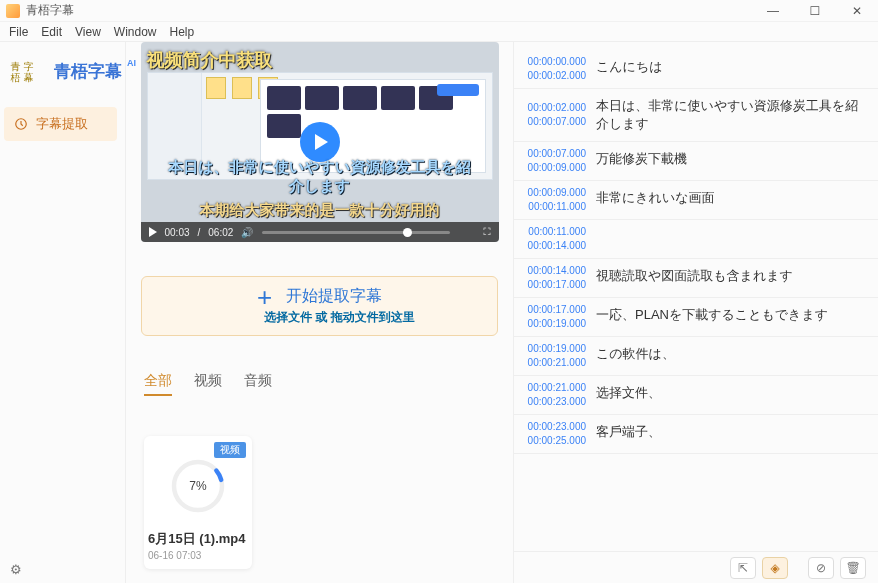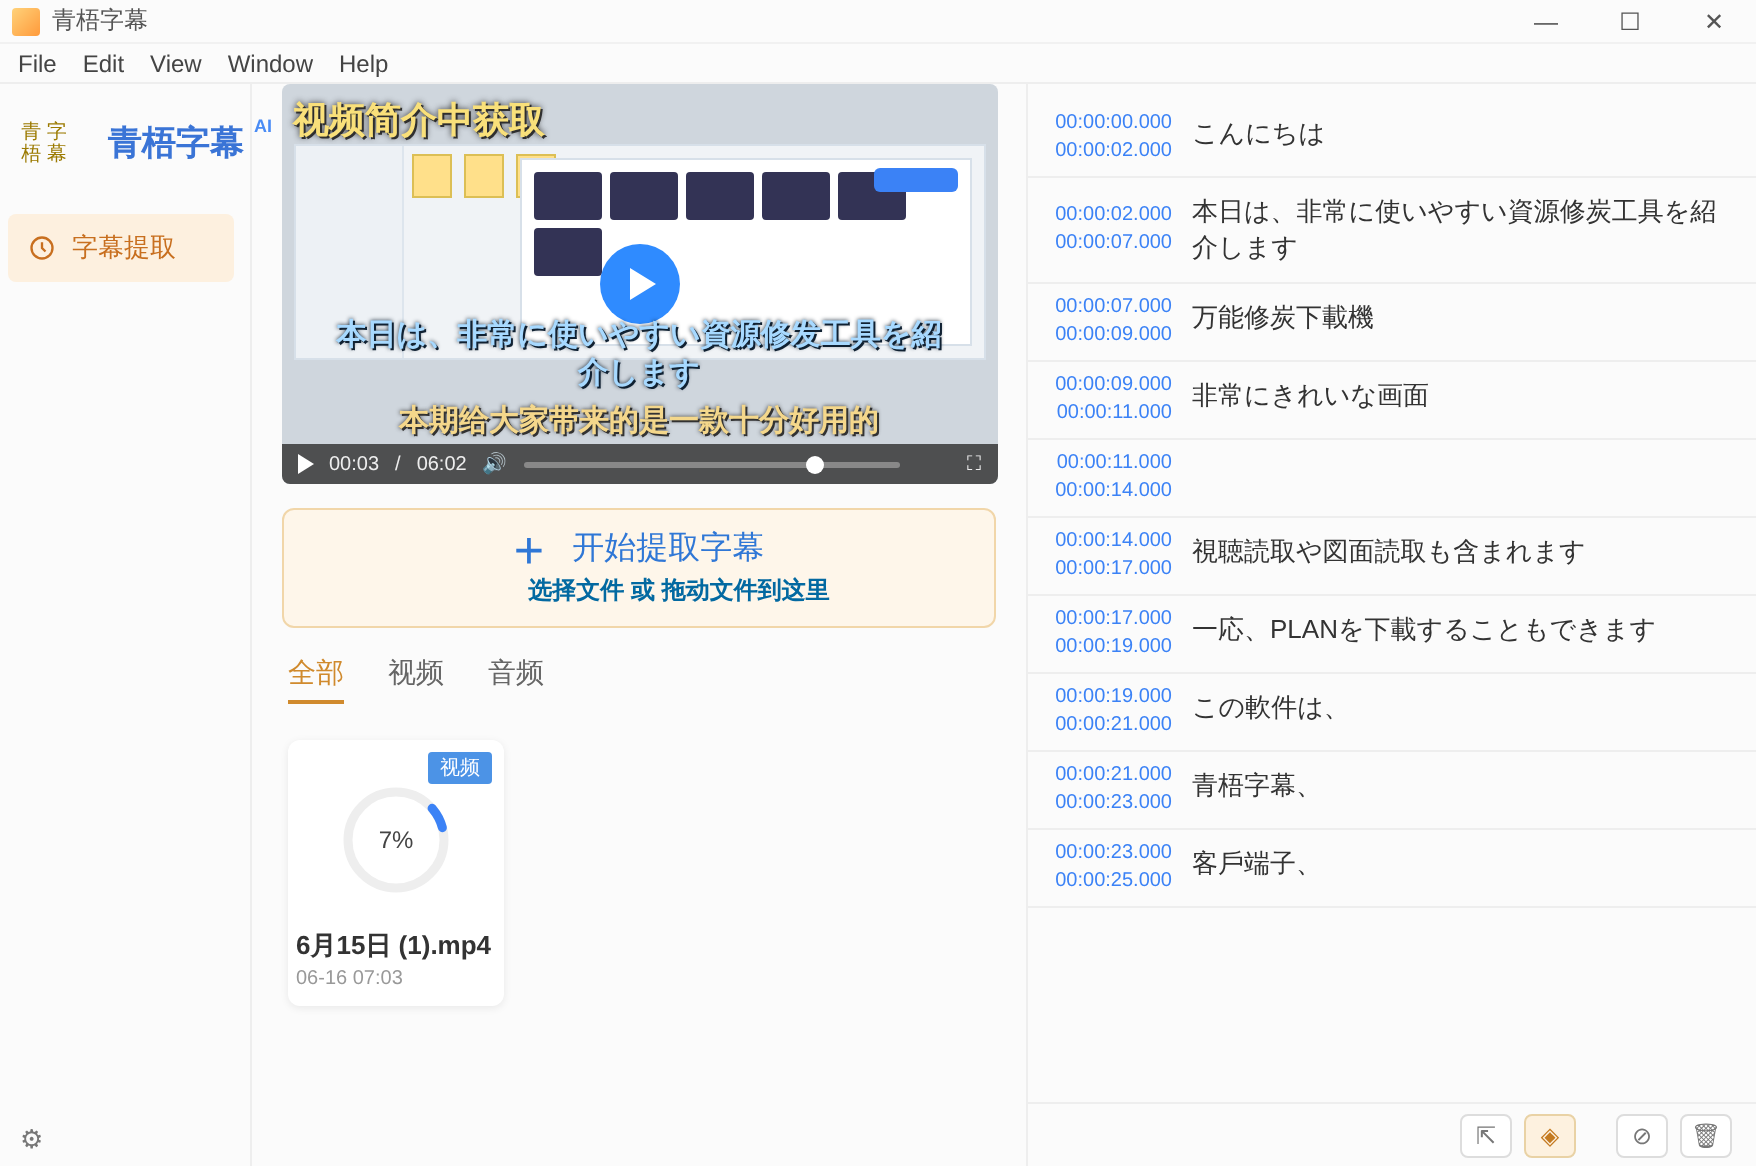--- a/index.html
+++ b/index.html
@@ -19,21 +19,21 @@
   .sidebar { width: 126px; padding: 18px 0 0 4px; border-right: 1px solid #eee; }
   .logo-row { display: flex; align-items: center; gap: 20px; padding-left: 6px; }
   .logo-badge { font-size: 10px; line-height: 11px; color: #9b7a00; width: 24px; text-align: center; }
   .logo-text { color: #3a74d6; font-size: 17px; font-weight: 600; position: relative; }
   .logo-text sup { font-size: 9px; color: #4a8cf5; position: absolute; top: -2px; right: -14px; }
   .side-item { margin-top: 24px; display: flex; align-items: center; gap: 8px; background: #fdf0df; color: #c86f1f; border-radius: 4px; padding: 8px 10px; margin-right: 8px; }
   .side-item svg { width: 14px; height: 14px; stroke: #c86f1f; }
 
   .main { flex: 1; display: flex; min-width: 0; }
 
-  .center { width: 388px; border-right: 1px solid #eee; display: flex; flex-direction: column; overflow: hidden; }
+  .center { width: 388px; border-right: 1px solid #eee; display: flex; flex-direction: column; overflow: hidden; gap: 22px; }
   .video-wrap { position: relative; width: 358px; height: 200px; margin: 0 auto 10px; background: #cfd6dd; border-radius: 4px; overflow: hidden; display: flex; flex-direction: column; }
   .video-heading { position: absolute; top: 6px; left: 6px; color: #f9e07a; font-weight: 700; font-size: 18px; text-shadow: 0 0 3px #2a2a2a, 1px 1px 0 #333; }
   .filemanager { position: absolute; top: 30px; left: 6px; right: 6px; bottom: 62px; background: #f0f3f6; border: 1px solid #d7e0e9; display: flex; }
   .filemanager .fm-side { width: 54px; background: #edf1f5; border-right: 1px solid #dde5ed; }
   .filemanager .fm-icons { display: flex; gap: 6px; padding: 4px; }
   .filemanager .fm-icons div { width: 20px; height: 22px; background: #ffe08a; border: 1px solid #dcbf55; }
   .filemanager .fm-main { flex: 1; position: relative; }
   .fm-panel { position: absolute; top: 6px; right: 6px; bottom: 6px; left: 58px; background: #fff; border: 1px solid #d7e0e9; }
   .fm-panel .thumbs { display: flex; flex-wrap: wrap; gap: 4px; padding: 6px; }
   .fm-panel .thumbs div { width: 34px; height: 24px; background: #335; border-radius: 2px; }
@@ -262,21 +262,21 @@
               <div>00:00:19.000</div>
               <div>00:00:21.000</div>
             </div>
             <div class="stext">この軟件は、</div>
           </div>
           <div class="subrow">
             <div class="ts">
               <div>00:00:21.000</div>
               <div>00:00:23.000</div>
             </div>
-            <div class="stext">青梧字幕、</div>
+            <div class="stext">选择文件、</div>
           </div>
           <div class="subrow">
             <div class="ts">
               <div>00:00:23.000</div>
               <div>00:00:25.000</div>
             </div>
             <div class="stext">客戶端子、</div>
           </div>
         </div>
       <div class="bottom-right">

